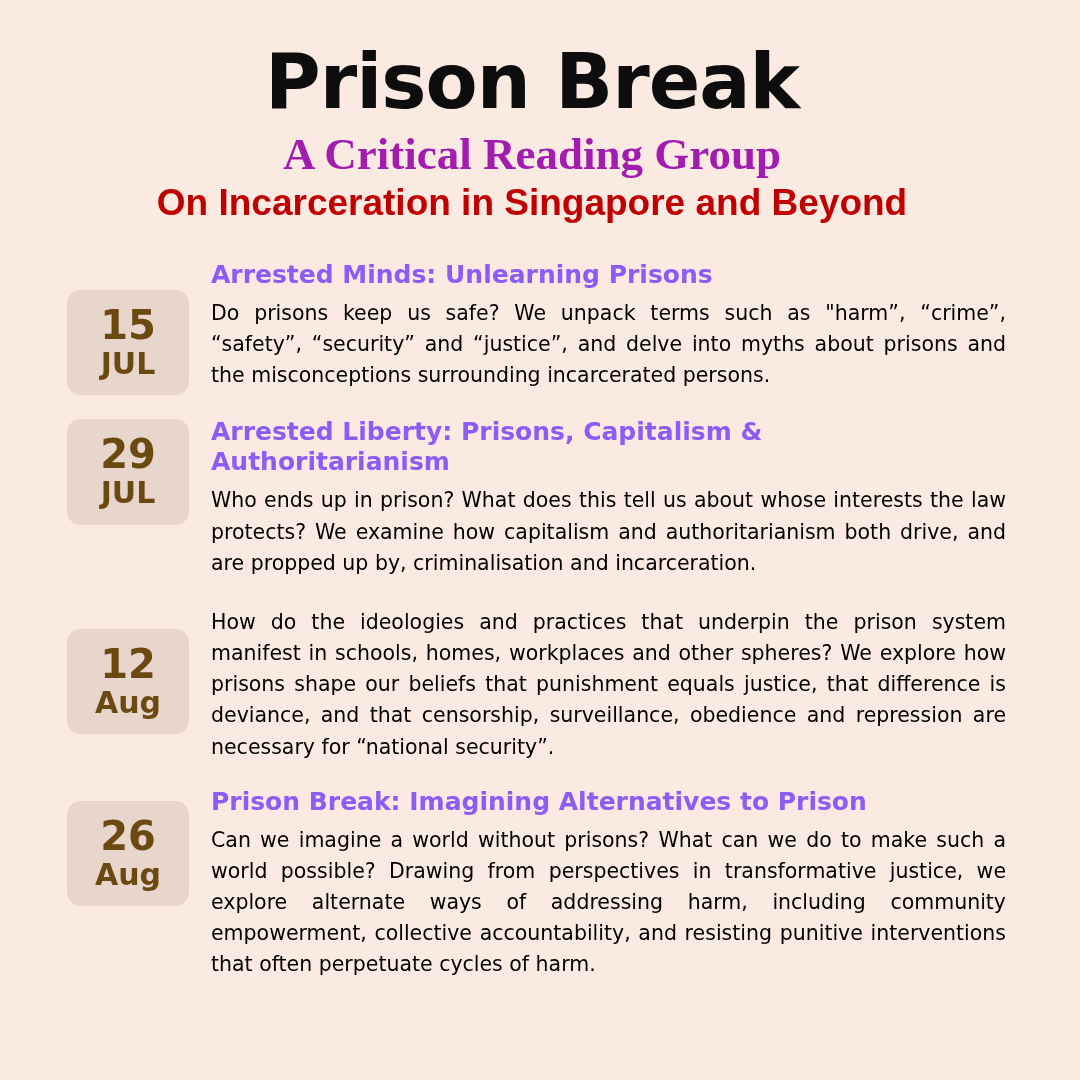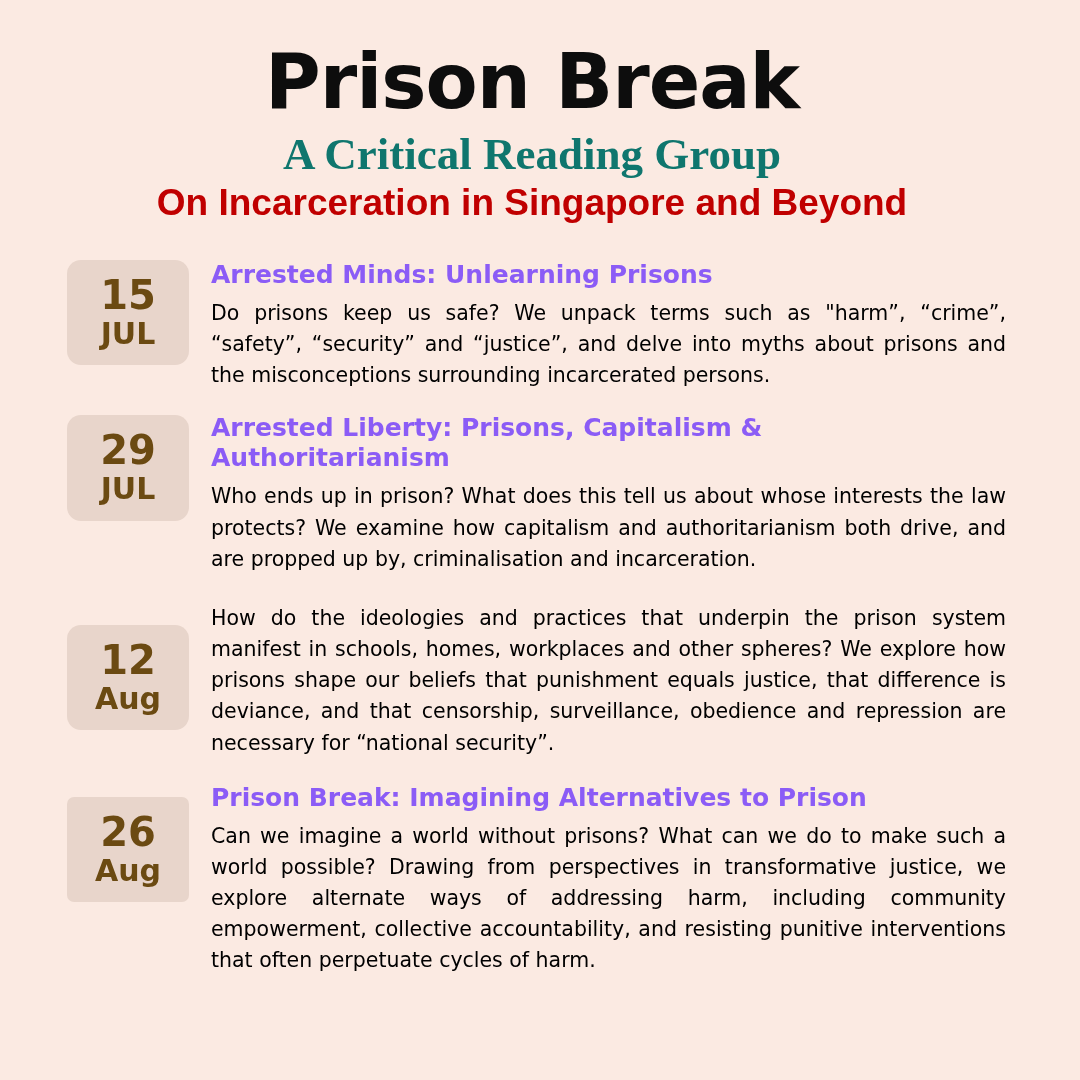--- a/index.html
+++ b/index.html
@@ -28,21 +28,21 @@
     letter-spacing: -1px;
     color: #0d0d0d;
     line-height: 1.05;
     margin: 12px 0 6px 0;
   }
   .subtitle-1 {
     text-align: center;
     font-family: "Liberation Serif", serif;
     font-weight: bold;
     font-size: 45px;
-    color: #0f766e;
+    color: #a21caf;
     line-height: 1.1;
     margin: 8px 0 2px 0;
   }
   .subtitle-2 {
     text-align: center;
     font-family: Liberation Sans, sans-serif;
     font-weight: bold;
     font-size: 37px;
     color: #c00000;
     line-height: 1.1;
@@ -93,24 +93,24 @@
   }
   .session-desc {
     font-family: "DejaVu Sans", sans-serif;
     font-size: 20.5px;
     color: #000000;
     line-height: 1.52;
     text-align: justify;
     margin: 0;
   }
   
-  .s0 .date-badge { margin-top: 0; }
+  .s0 .date-badge { margin-top: 30px; }
   .s1 .date-badge { margin-top: 2px; }
   .s2 .date-badge { margin-top: 22px; }
-  .s3 .date-badge { margin-top: 14px; border-radius: 7px; }
+  .s3 .date-badge { margin-top: 14px; }
   .s2 .session-title { margin-bottom: 14px; }
   .s1 { margin-bottom: 28px; }
   .s2 { margin-bottom: 24px; }
 </style>
 </head>
 <body>
 
 <div class="poster">
 
   <h1 class="title">Prison Break</h1>

